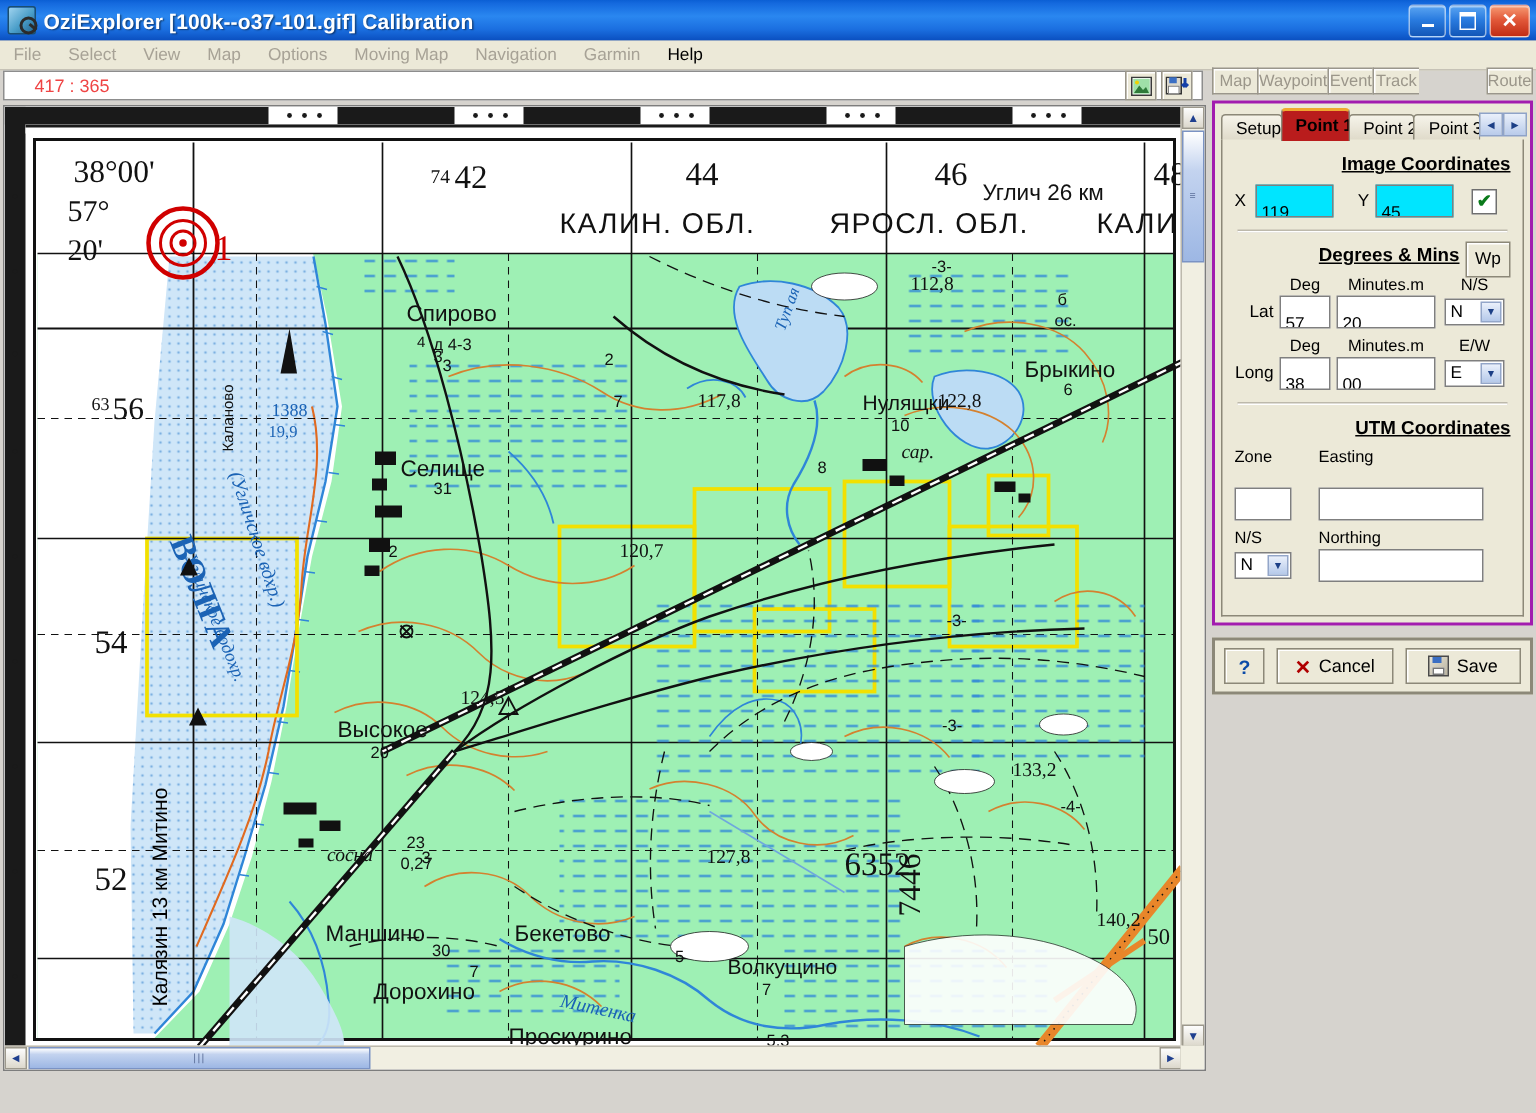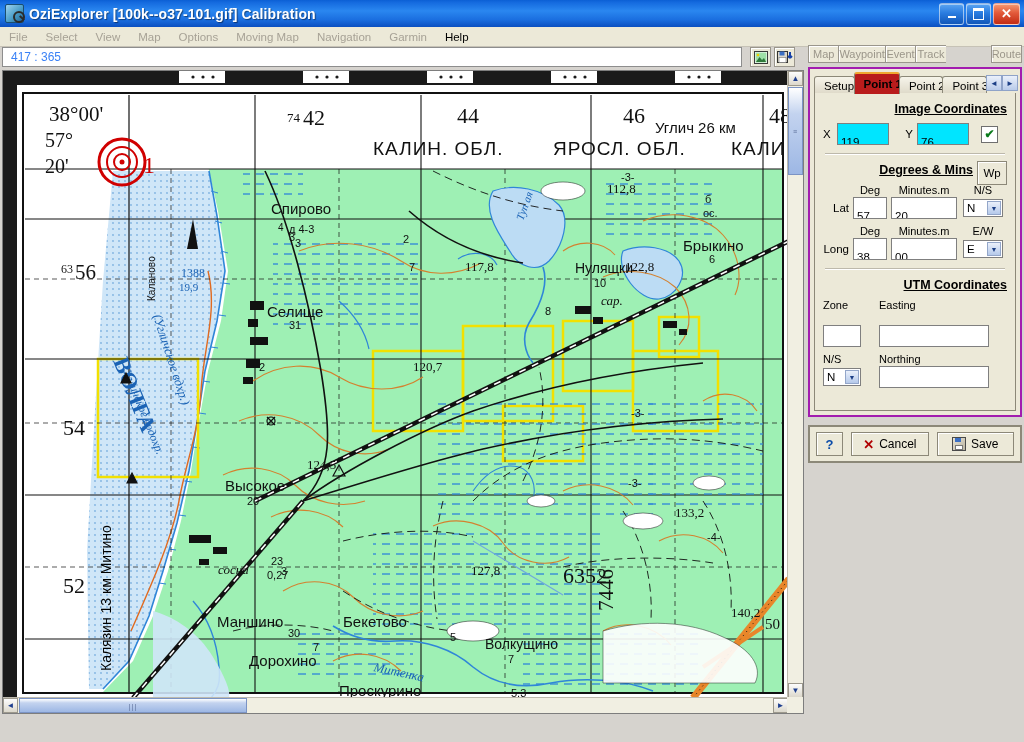--- a/index.html
+++ b/index.html
@@ -59,24 +59,24 @@
     background:#ece9d8;display:flex;align-items:center;
     border-bottom:1px solid #c6c2b6;
   }
   .menu-item{
     padding:2px 9px;font-size:11.5px;color:#a7a296;white-space:nowrap;
   }
   .menu-item.enabled{color:#000;}
 
   
   .coordbar{
-    position:absolute;left:2px;top:47px;width:740px;height:20px;
+    position:absolute;left:2px;top:47px;width:800px;height:20px;
     background:#ffffff;border:1px solid #8d8d8d;
-    display:flex;align-items:center;padding-left:8px;
-    font-size:12px;color:#3b82f6;box-sizing:border-box;
+    display:flex;align-items:center;padding-left:20px;
+    font-size:12px;color:#ef4444;box-sizing:border-box;
   }
   .tb-btns{
     position:absolute;left:750px;top:47px;height:20px;display:flex;gap:3px;align-items:center;
   }
   .tb-btn{
     width:21px;height:20px;background:#ece9d8;border:1px solid #9a968c;
     display:flex;align-items:center;justify-content:center;box-sizing:border-box;
     box-shadow:inset 1px 1px 0 #fff;
   }
 
@@ -639,21 +639,21 @@
         </div>
       </div>
 
       <div class="tabbody">
 
         <div class="sec-title">Image Coordinates</div>
         <div class="row" style="margin-bottom:6px;">
           <span class="lbl" style="width:14px;">X</span>
           <div class="inp cyan" style="width:52px;">119</div>
           <span class="lbl" style="width:16px;text-align:center;margin-left:12px;">Y</span>
-          <div class="inp cyan" style="width:52px;">76</div>
+          <div class="inp cyan" style="width:52px;">45</div>
           <div class="chk" style="margin-left:12px;">✔</div>
         </div>
 
         <div class="hr"></div>
 
         <div style="position:relative;">
           <div class="sec-title" style="margin-right:34px;">Degrees &amp; Mins</div>
           <div class="wpbtn" style="position:absolute;right:0;top:-2px;">Wp</div>
         </div>
 

